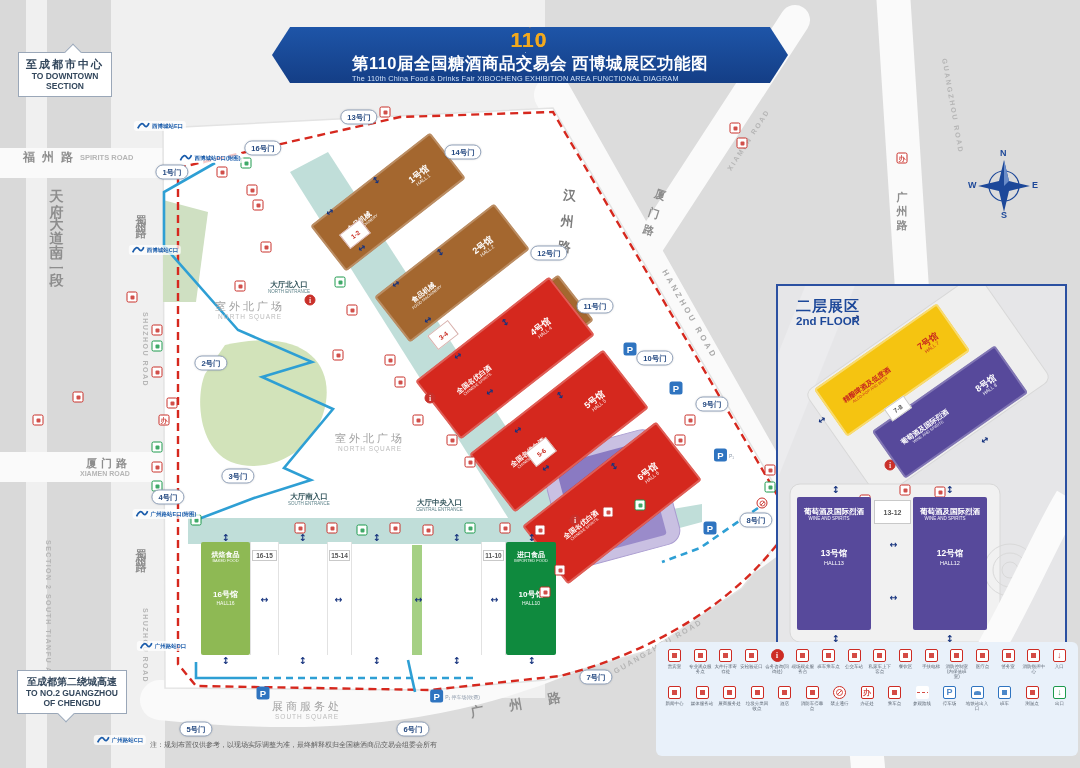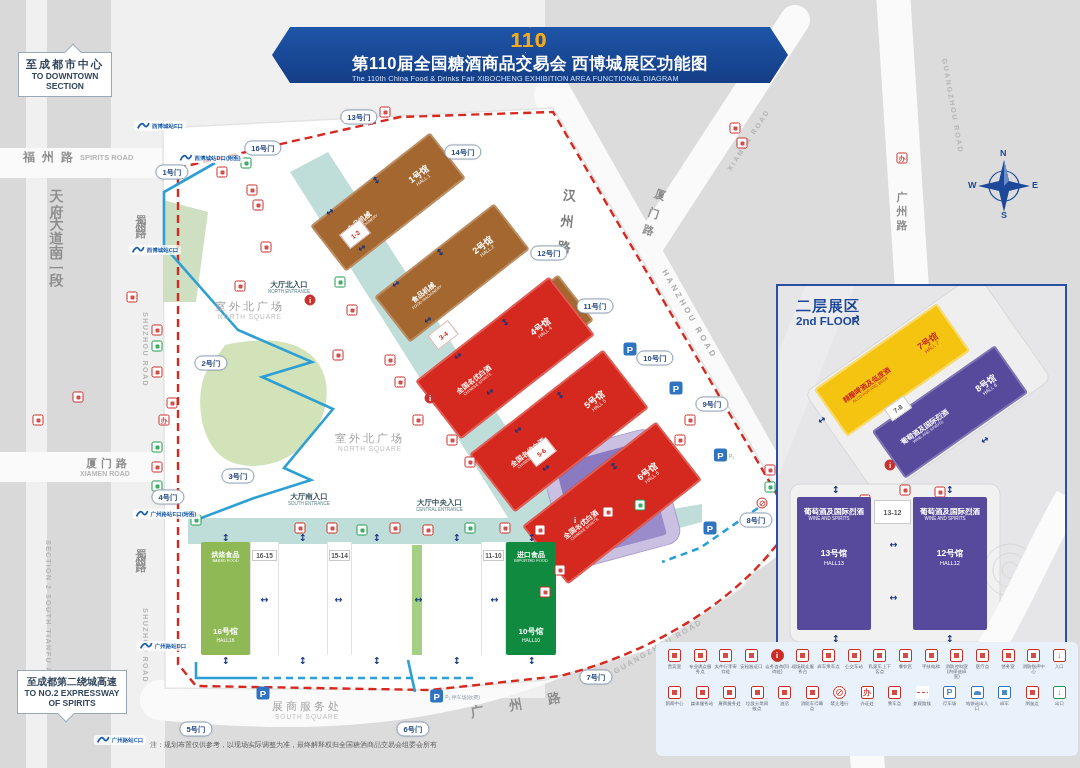--- a/index.html
+++ b/index.html
@@ -44,21 +44,21 @@
   .hall .cz{font-size:7px;font-weight:bold;}
   .hall .ce{font-size:4px;opacity:.92;}
   .hall .nz{font-size:9px;font-weight:bold;}
   .hall .ne{font-size:5px;opacity:.92;}
   .brown{background:#a4672f;}
   .redh{background:#d5281e;}
   .yellowh{background:#f5c411;color:#c8281e;box-shadow:inset 0 0 0 2px rgba(255,255,255,.4);}
   .purpleh{background:#57499b;}
 
   .ghall{position:absolute;top:542px;height:113px;display:flex;flex-direction:column;align-items:center;
-         color:#fff;text-align:center;z-index:2;border-radius:2px;gap:37px;}
+         color:#fff;text-align:center;z-index:2;border-radius:2px;}
   .ghall .gcat{margin-top:9px;line-height:1.2;}
   .ghall .gno{margin-top:26px;line-height:1.25;}
   .ghall .cz{font-size:7px;font-weight:bold;display:block;}
   .ghall .ce{font-size:4px;display:block;opacity:.95;}
   .ghall .nz{font-size:8px;font-weight:bold;display:block;}
   .ghall .ne{font-size:5px;display:block;opacity:.95;}
   .gconn{position:absolute;top:542px;height:113px;background:#fff;z-index:2;
          border-left:1px solid #e2e2e2;border-right:1px solid #e2e2e2;}
   .gconn .clab{display:block;margin:8px auto 0;width:90%;border:1px solid #c9c9c9;color:#555;
                font-size:6.5px;font-weight:bold;text-align:center;padding:1px 0;background:#fff;}
@@ -425,21 +425,21 @@
     </div>
   </div>
 
   <div class="dirbox" data-name="to-downtown-box" style="left:18px;top:52px;width:94px">
     <span class="tri up" data-name="arrow-up-icon"></span>
     <span class="zh">至成都市中心</span>
     <span class="en">TO DOWNTOWN SECTION</span>
   </div>
   <div class="dirbox" data-name="to-expressway-box" style="left:17px;top:670px;width:110px">
     <span class="zh" style="font-size:10px;letter-spacing:0">至成都第二绕城高速</span>
-    <span class="en">TO NO.2 EXPRESSWAY OF SPIRITS</span>
+    <span class="en">TO NO.2 GUANGZHOU OF CHENGDU</span>
     <span class="tri down" data-name="arrow-down-icon"></span>
   </div>
 
   <div class="compass" data-name="compass-rose">
     <svg width="64" height="64" viewBox="0 0 64 64" data-name="compass-star-icon">
       <circle cx="32" cy="34" r="15" fill="none" stroke="#1d4899" stroke-width="1.2"></circle>
       <polygon points="32,8 37,29 58,34 37,39 32,60 27,39 6,34 27,29" fill="#1d4899"></polygon>
       <polygon points="32,8 37,29 32,34 32,8" fill="#6a8cc8"></polygon>
     </svg>
     <span data-name="compass-n" style="left:28px;top:-4px">N</span>

